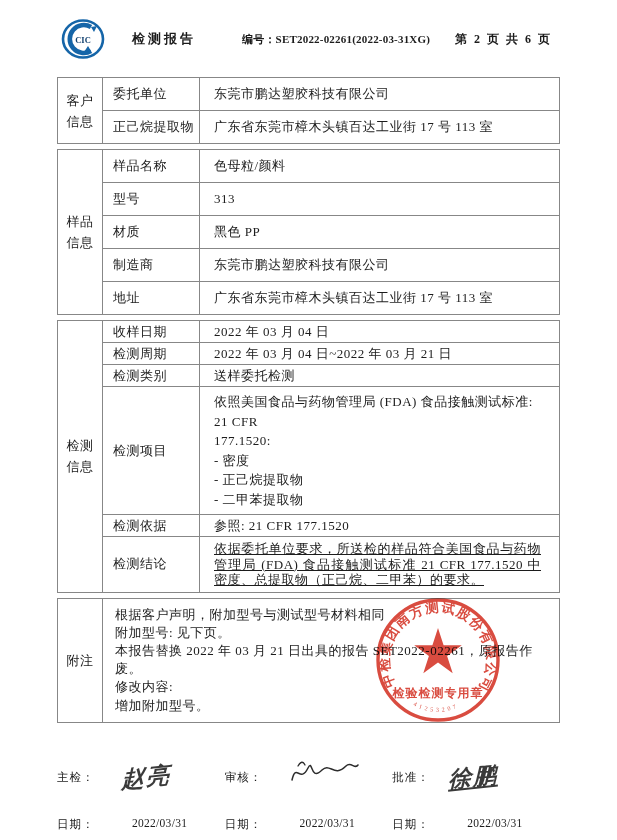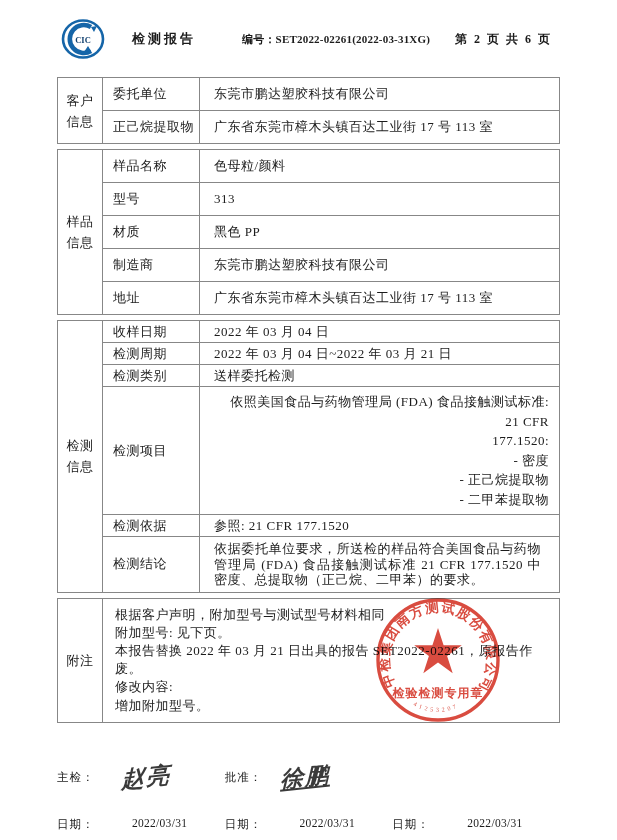--- a/index.html
+++ b/index.html
@@ -20,22 +20,22 @@
   .tables { padding: 0 57px; margin-top: 15px; }
   table { width: 100%; border-collapse: collapse; table-layout: fixed; margin-bottom: 5px; }
   td { border: 1px solid #878787; font-size: 13px; vertical-align: middle; letter-spacing: .5px; }
   .c1 { width: 45px; }
   .c2 { width: 97px; }
   td.sec { text-align: center; line-height: 21px; }
   td.lbl { padding-left: 10px; margin-left: 24px; }
   td.val { padding-left: 14px; }
   .row33 { height: 33px; }
   .row22 { height: 22px; }
-  .multiline { padding: 5px 10px 5px 14px; line-height: 19.5px; text-align: right; }
-  .conclusion { padding: 4px 18px 4px 14px; line-height: 15.5px; text-align: justify; }
+  .multiline { padding: 5px 10px 5px 14px; line-height: 19.5px; }
+  .conclusion { padding: 4px 18px 4px 14px; line-height: 15.5px; text-align: justify; text-decoration: underline; }
   .notes-cell { padding: 7px 12px 7px 12px; line-height: 18.2px; }
   
   .sig-section { padding: 0 57px; margin-top: 34px; position: relative; }
   .sig-grid { display: grid; grid-template-columns: 1fr 1fr 1fr; align-items: center; height: 42px; }
   .sig-cell { display: flex; align-items: center; font-size: 11.5px; }
   .role { letter-spacing: 1px; white-space: nowrap; }
   .hand {
     font-size: 23px; font-weight: bold; font-style: italic;
     transform: rotate(-6deg) skewX(-6deg);
     color: #1f1f1f; opacity: .88; letter-spacing: 2px;
@@ -209,20 +209,27 @@
   </text>
 </svg>
 
 <div class="sig-section">
   <div class="sig-grid">
     <div class="sig-cell">
       <span class="role">主检：</span>
       <span class="hand">赵亮</span>
     </div>
     <div class="sig-cell">
+      <span class="role">审核：</span>
+      <svg class="squiggle" width="78" height="34" viewBox="0 0 78 34">
+        <path d="M8,24 C12,6 16,28 24,12 C29,2 26,26 38,14 C46,6 50,22 62,10 C67,5 71,14 74,9" fill="none" stroke="#2c2c2c" stroke-width="1.5" stroke-linecap="round"></path>
+        <path d="M14,10 q4,-7 7,-1" fill="none" stroke="#2c2c2c" stroke-width="1.3" stroke-linecap="round"></path>
+      </svg>
+    </div>
+    <div class="sig-cell">
       <span class="role">批准：</span>
       <span class="hand approver">徐鹏</span>
     </div>
   </div>
   <div class="date-grid">
     <div class="date-cell">
       <span class="role">日期：</span>
       <span class="date-val">2022/03/31</span>
     </div>
     <div class="date-cell">

